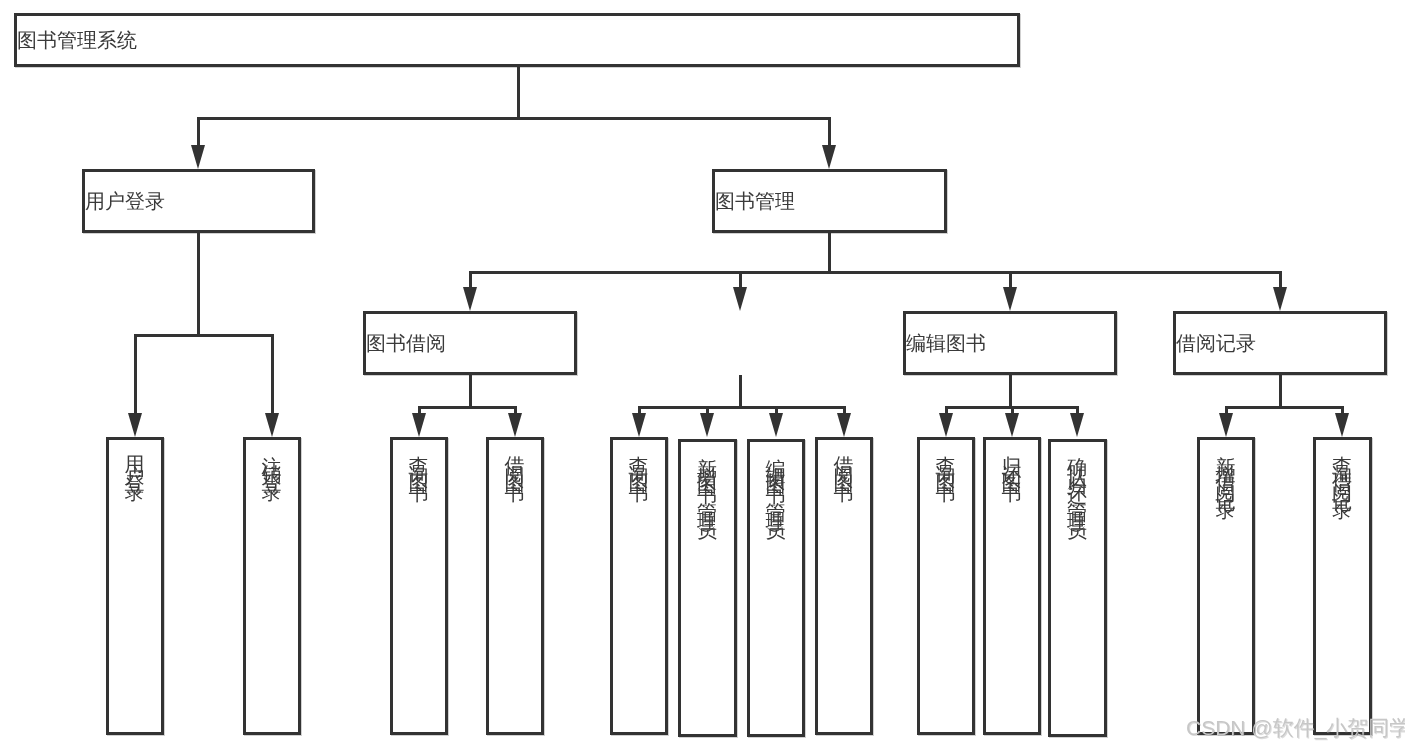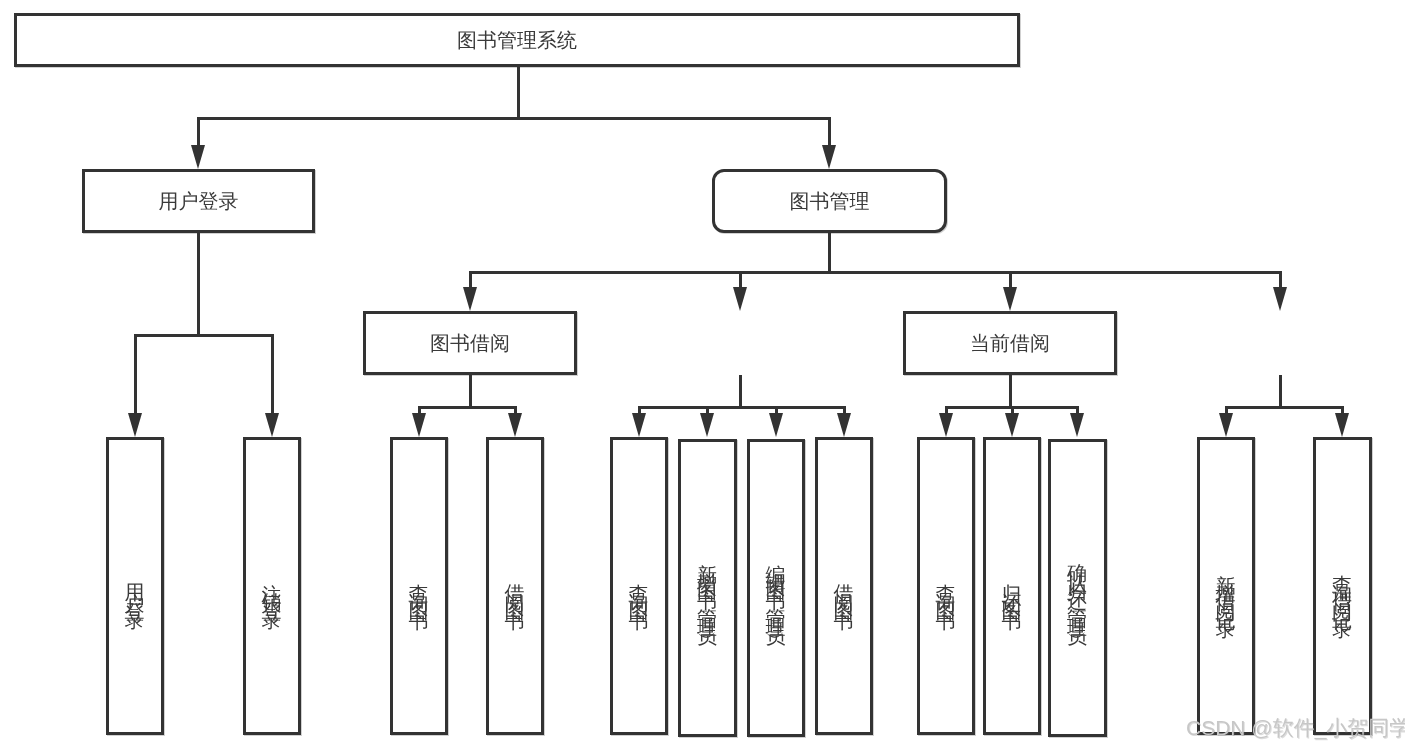--- a/index.html
+++ b/index.html
@@ -15,21 +15,21 @@
     position:relative;
     width:1405px;height:747px;
     background:var(--pagebg);
     overflow:hidden;
   }
   .box{
     position:absolute;
     box-sizing:border-box;
     background:var(--boxbg);
     border:3px solid var(--line);
-    display:flex;align-items:center;justify-content:center;
+    display:flex;align-items:center;justify-content:flex-start;
     color:var(--text);
     font-size:20px;
     text-align:center;
     box-shadow:1px 1px 0 rgba(0,0,0,0.18);
   }
   .vbox{
     writing-mode:vertical-rl;
     text-orientation:mixed;
     letter-spacing:9px;
     line-height:1.1;
@@ -68,21 +68,21 @@
   <div class="vline" style="left:517px;top:67px;height:52px;"></div>
   <div class="hline" style="left:197px;top:117px;width:634px;"></div>
   <div class="vline" style="left:197px;top:117px;height:31px;"></div>
   <div class="arrow" style="left:198px;top:145px;"></div>
   <div class="vline" style="left:828px;top:117px;height:31px;"></div>
   <div class="arrow" style="left:829px;top:145px;"></div>
 
   <div class="box" style="left:82px;top:169px;width:233px;height:64px;">
     <span>用户登录</span>
   </div>
-  <div class="box" style="left:712px;top:169px;width:235px;height:64px;border-radius:12px;">
+  <div class="box" style="left:712px;top:169px;width:235px;height:64px;">
     <span>图书管理</span>
   </div>
 
   <div class="vline" style="left:197px;top:233px;height:103px;"></div>
   <div class="hline" style="left:134px;top:334px;width:139px;"></div>
   <div class="vline" style="left:134px;top:334px;height:81px;"></div>
   <div class="arrow" style="left:135px;top:413px;"></div>
   <div class="vline" style="left:271px;top:334px;height:81px;"></div>
   <div class="arrow" style="left:272px;top:413px;"></div>
 
@@ -94,21 +94,24 @@
   <div class="arrow" style="left:740px;top:287px;"></div>
   <div class="vline" style="left:1009px;top:271px;height:18px;"></div>
   <div class="arrow" style="left:1010px;top:287px;"></div>
   <div class="vline" style="left:1279px;top:271px;height:18px;"></div>
   <div class="arrow" style="left:1280px;top:287px;"></div>
 
   <div class="box" style="left:363px;top:311px;width:214px;height:64px;">
     <span>图书借阅</span>
   </div>
   <div class="box" style="left:903px;top:311px;width:214px;height:64px;">
-    <span>当前借阅</span>
+    <span>编辑图书</span>
+  </div>
+  <div class="box" style="left:1173px;top:311px;width:214px;height:64px;">
+    <span>借阅记录</span>
   </div>
 
   <div class="vline" style="left:469px;top:375px;height:33px;"></div>
   <div class="hline" style="left:418px;top:406px;width:98px;"></div>
   <div class="vline" style="left:418px;top:406px;height:10px;"></div>
   <div class="arrow" style="left:419px;top:413px;"></div>
   <div class="vline" style="left:514px;top:406px;height:10px;"></div>
   <div class="arrow" style="left:515px;top:413px;"></div>
 
   <div class="vline" style="left:739px;top:375px;height:33px;"></div>

